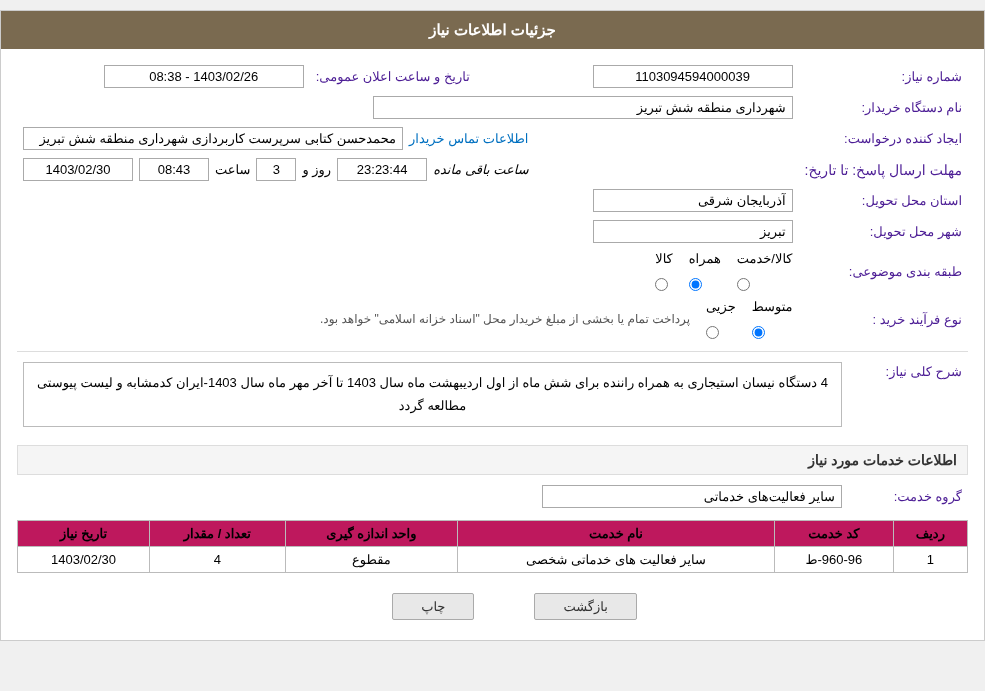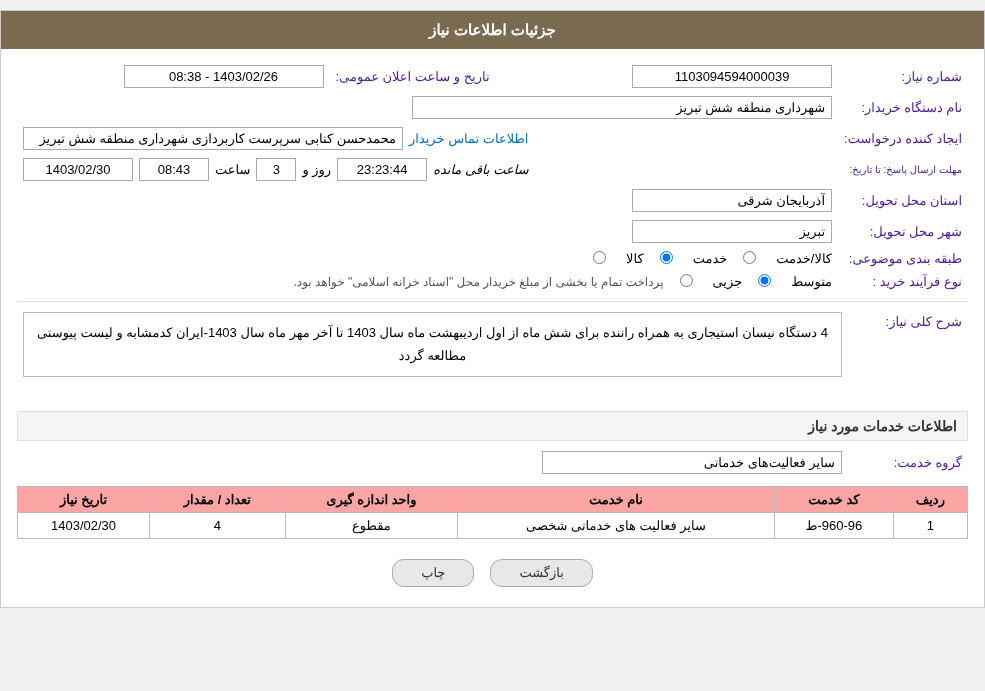--- a/index.html
+++ b/index.html
@@ -69,31 +69,31 @@
       display: flex;
       align-items: center;
       gap: 6px;
     }
     .section-title {
       background: #f5f5f5;
       border: 1px solid #ddd;
       padding: 6px 10px;
       font-weight: bold;
       color: #333;
-      margin: 24px 0 6px 0;
+      margin: 8px 0 6px 0;
       font-size: 14px;
     }
     .services-table {
       width: 100%;
       border-collapse: collapse;
       border: 1px solid #bbb;
       margin-bottom: 8px;
     }
     .services-table th {
-      background: #fca5a5;
+      background: #be185d;
       border: 1px solid #bbb;
       padding: 5px 8px;
       text-align: center;
       font-size: 13px;
     }
     .services-table td {
       border: 1px solid #bbb;
       padding: 5px 8px;
       text-align: center;
       font-size: 13px;
@@ -109,43 +109,45 @@
     }
     .bottom-buttons {
       display: flex;
       justify-content: center;
       gap: 16px;
       padding: 12px 0 8px 0;
     }
     .btn {
       padding: 5px 28px;
       font-size: 13px;
-      font-family: Liberation Serif, serif;
+      font-family: Liberation Sans, sans-serif;
       cursor: pointer;
       border: 1px solid #aaa;
-      border-radius: 12px;
+      border-radius: 2px;
+      margin-left: 44px;
     }
     .btn-back {
       background: #e8e8e8;
       color: #333;
     }
     .btn-print {
       background: #e8e8e8;
       color: #333;
     }
     .radio-group {
       display: flex;
       gap: 16px;
       align-items: center;
       direction: rtl;
     }
     .radio-item {
       display: flex;
-      align-items: flex-start;
-      gap: 20px;
+      align-items: flex-end;
+      gap: 12px;
+      flex-direction: column;
     }
     .radio-item input {
       margin: 0;
     }
     .warning-text {
       color: #333;
       font-size: 13px;
     }
     .needs-box {
       border: 1px solid #bbb;
@@ -197,21 +199,21 @@
       <tr>
         <td class="label-cell">ایجاد کننده درخواست:</td>
         <td class="value-cell" colspan="4">
           <div class="row-flex" style="justify-content:flex-end;">
             <a class="link-text">اطلاعات تماس خریدار</a>
             <input class="input-box" type="text" value="محمدحسن کتابی سرپرست کاربردازی شهرداری منطقه شش تبریز" style="width: 380px; text-align: right;">
           </div>
         </td>
       </tr>
       <tr>
-        <td class="label-cell" style="font-size:10px;">مهلت ارسال پاسخ: تا تاریخ:</td>
+        <td class="label-cell" style="font-size:14px;">مهلت ارسال پاسخ: تا تاریخ:</td>
         <td class="value-cell" colspan="4">
           <div class="row-flex" style="justify-content:flex-end;">
             <span style="font-size:13px;font-style:italic;">ساعت باقی مانده</span>
             <input class="input-box input-box-sm" type="text" value="23:23:44" style="width: 90px; text-align: center;">
             <span>روز و</span>
             <input class="input-box" type="text" value="3" style="width: 40px; text-align: center;">
             <span>ساعت</span>
             <input class="input-box" type="text" value="08:43" style="width: 70px; text-align: center;">
             <input class="input-box" type="text" value="1403/02/30" style="width: 110px; text-align: center;">
           </div>
@@ -231,21 +233,21 @@
       </tr>
       <tr>
         <td class="label-cell">طبقه بندی موضوعی:</td>
         <td class="value-cell" colspan="4">
           <div class="radio-group">
             <label class="radio-item">
               <span>کالا/خدمت</span>
               <input type="radio" name="category" value="kala_khedmat" style="">
             </label>
             <label class="radio-item">
-              <span>خدمت</span>
+              <span>همراه</span>
               <input type="radio" name="category" value="khedmat" checked="" style="">
             </label>
             <label class="radio-item">
               <span>کالا</span>
               <input type="radio" name="category" value="kala" style="">
             </label>
           </div>
         </td>
       </tr>
       <tr>

